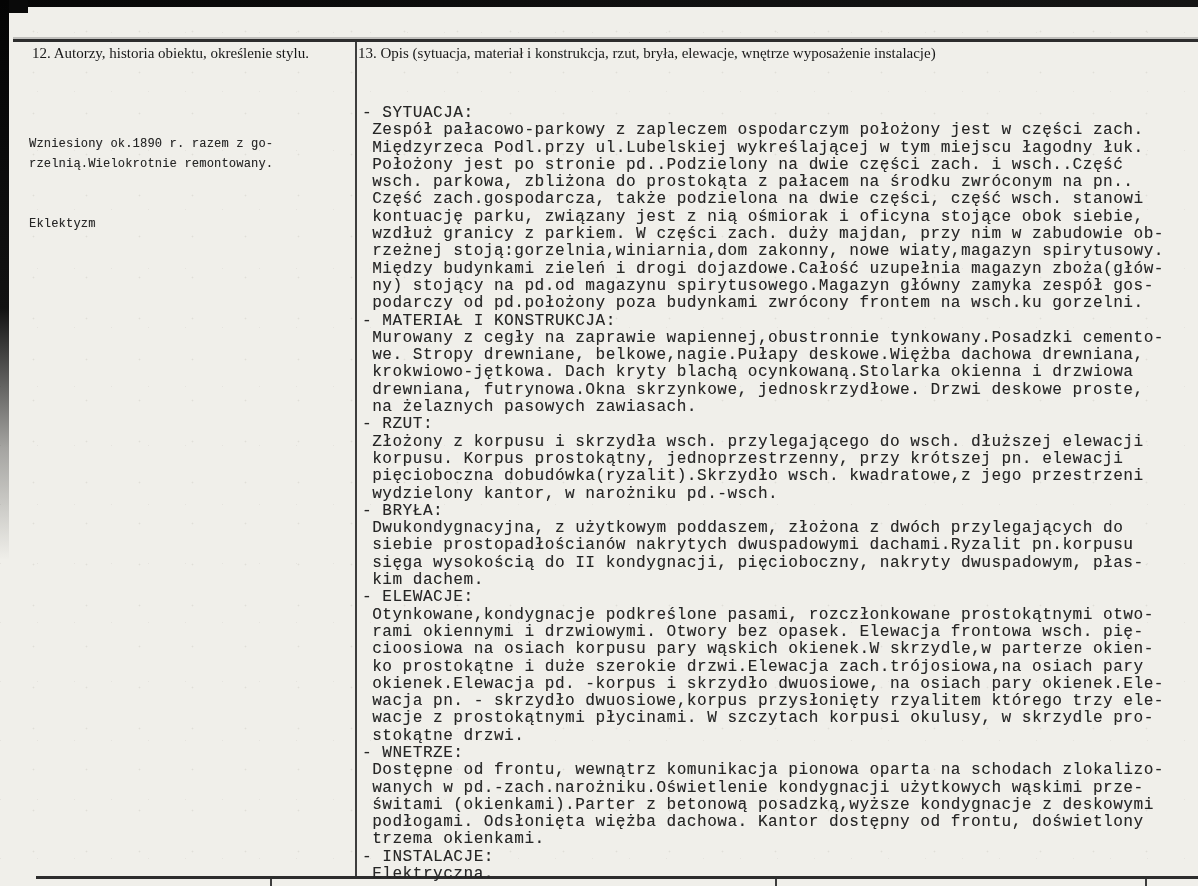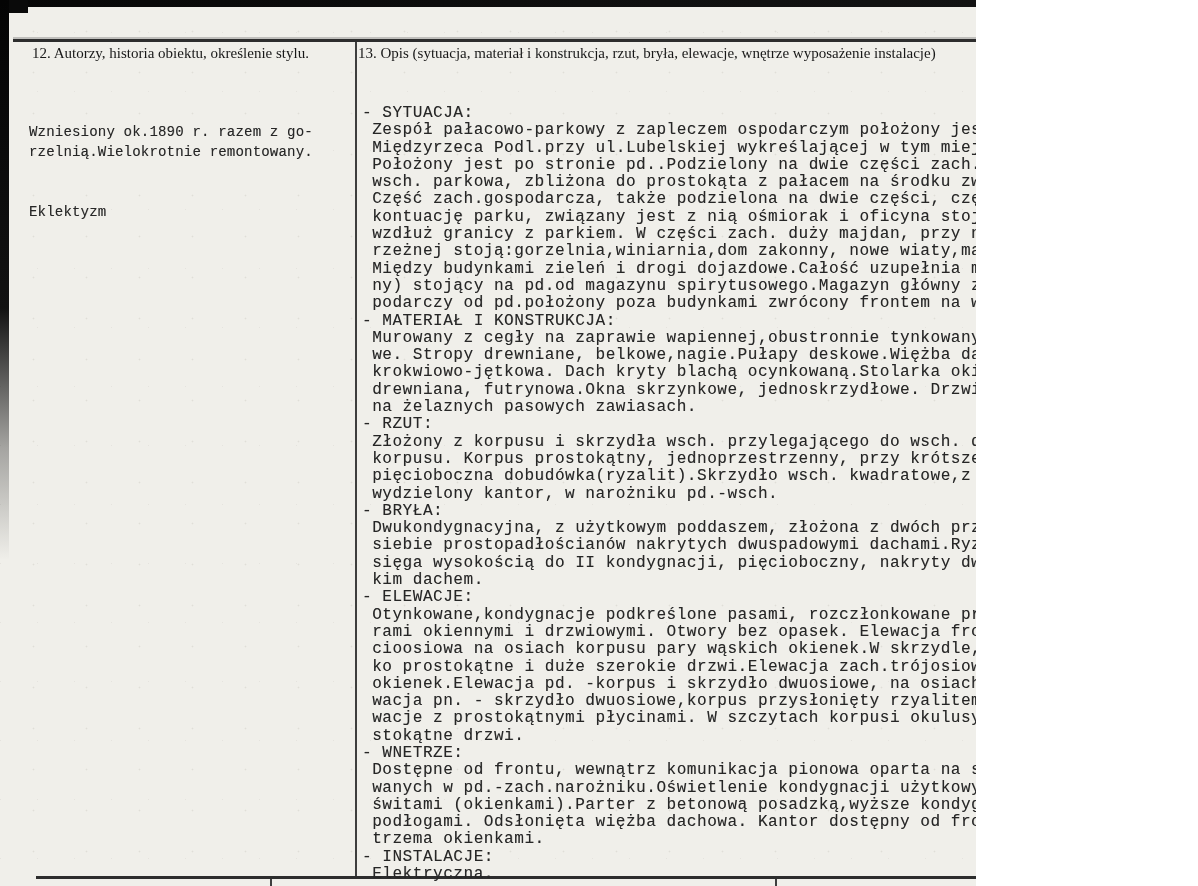--- a/index.html
+++ b/index.html
@@ -1,18 +1,18 @@
 <!DOCTYPE html>
 <html><head>
 <meta charset="utf-8">
 <style>
   html, body { margin:0; padding:0; }
   .sheet {
     position: relative;
-    width: 976px;
+    width: 1198px;
     height: 886px;
     background-color: #f0efea;
     background-image:
       radial-gradient(circle, rgba(80,74,62,0.10) 0.8px, transparent 1.1px),
       radial-gradient(circle, rgba(80,74,62,0.07) 0.7px, transparent 1px);
     background-size: 53px 41px, 37px 59px;
     background-position: 7px 11px, 19px 3px;
     overflow: hidden;
     font-family: "Liberation Sans", sans-serif;
   }
@@ -25,22 +25,22 @@
   }
   .mono {
     position: absolute;
     margin: 0;
     font-family: "Liberation Mono", "DejaVu Sans Mono", monospace;
     white-space: pre;
     color: #262626;
     text-shadow: 0.3px 0.3px 0.5px rgba(45,45,45,0.35);
   }
   #field12-value {
-    left: 29px; top: 122px;
-    font-size: 14px;
+    left: 29px; top: 134px;
+    font-size: 12px;
     line-height: 20px;
     letter-spacing: 0.2px;
   }
   #field13-value {
     left: 362px; top: 105px;
     font-size: 16px;
     line-height: 17.3px;
     letter-spacing: 0.55px;
   }
   .edge-top {

